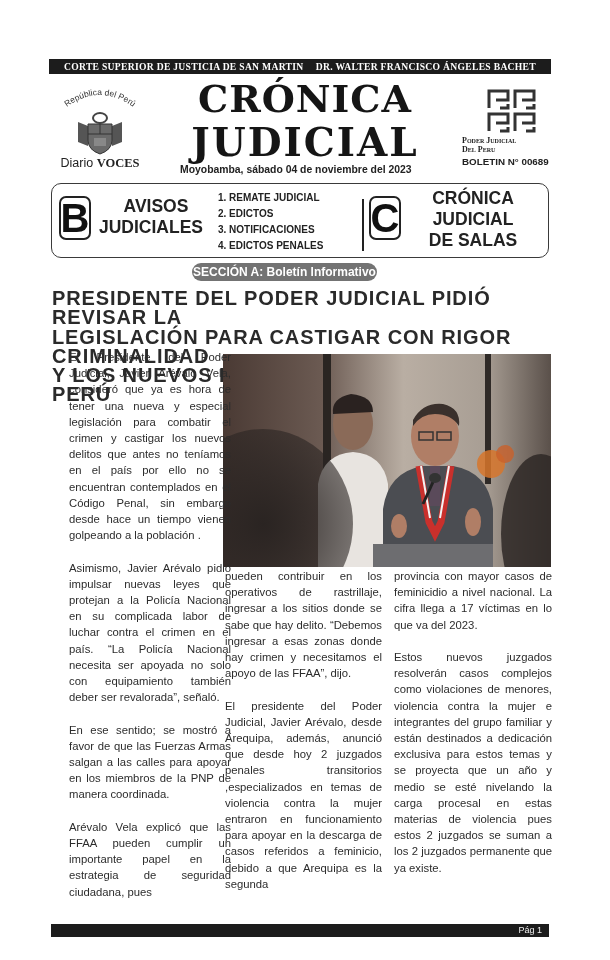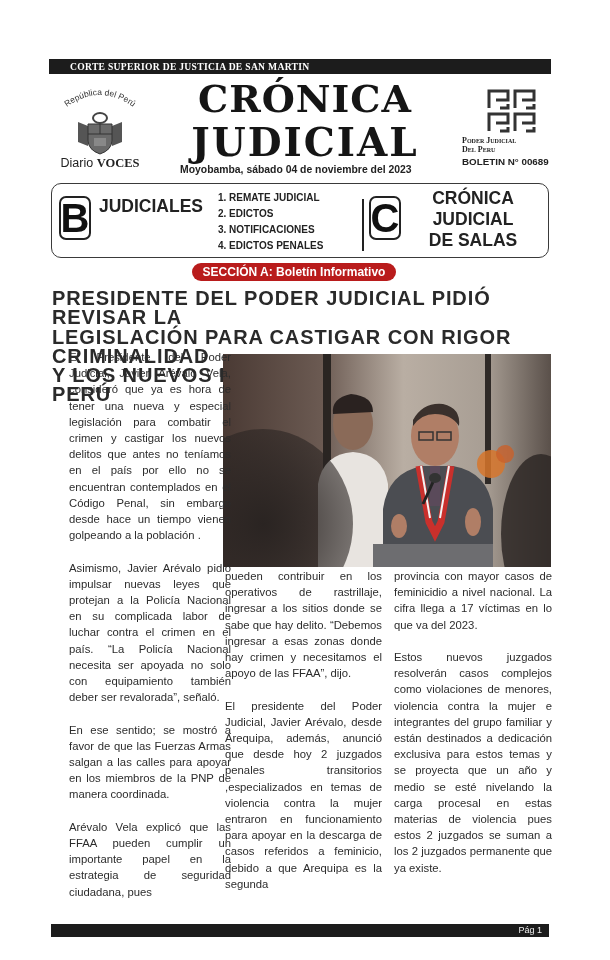--- a/index.html
+++ b/index.html
@@ -1,20 +1,20 @@
 <!DOCTYPE html>
 <html><head>
 <meta charset="utf-8">
 <style>
   html, body { margin:0; padding:0; background:#ffffff; }
   body { width:610px; height:960px; position:relative; overflow:hidden; font-family:"Liberation Sans", sans-serif; color:#2a2a2a; }
   .abs { position:absolute; }
 
   
-  .topbar { left:49px; top:59px; width:502px; height:15px; background:#1c1c1c; color:#fff; font-family:"Liberation Serif", serif; font-weight:bold; font-size:9.6px; letter-spacing:0.3px; display:flex; justify-content:space-between; align-items:center; padding:0 21px; box-sizing:border-box; }
+  .topbar { left:49px; top:59px; width:502px; height:15px; background:#1c1c1c; color:#fff; font-family:"Liberation Serif", serif; font-weight:bold; font-size:9.6px; letter-spacing:0.3px; display:flex; justify-content:space-between; align-items:center; padding:0 15px; box-sizing:border-box; }
 
   
   .left-logo { left:54px; top:86px; width:92px; height:90px; text-align:center; }
   .rep-arc { width:86px; height:26px; display:block; margin:0 auto; }
   .shield { margin:0 auto; display:block; }
   .diario { font-size:12.5px; color:#222; margin-top:0px; white-space:nowrap; }
   .diario b { font-family:"Liberation Serif", serif; font-weight:bold; }
 
   .title1 { left:180px; top:78px; width:250px; text-align:center; font-family:"DejaVu Serif", serif; font-weight:900; font-size:38px; line-height:42px; color:#151515; letter-spacing:1px; }
   .title2 { left:180px; top:121px; width:250px; text-align:center; font-family:"DejaVu Serif", serif; font-weight:900; font-size:39px; line-height:42px; color:#151515; letter-spacing:2px; }
@@ -30,21 +30,21 @@
   .letterbox { width:32px; height:44px; border:2px solid #222; border-radius:7px; box-sizing:border-box; display:flex; align-items:center; justify-content:center; font-weight:900; font-size:40px; color:#111; font-family:"Liberation Sans", sans-serif; }
   .bbox { left:59px; top:196px; }
   .cbox { left:369px; top:196px; }
   .avisos { left:86px; top:196px; width:140px; text-align:center; font-weight:bold; font-size:17.5px; line-height:21px; color:#222; }
   .avisos .l2 { margin-left:-10px; }
   .list { left:218px; top:190px; font-weight:bold; font-size:10px; line-height:16px; color:#222; }
   .vbar { left:362px; top:199px; width:2px; height:52px; background:#222; }
   .cronsalas { left:408px; top:188px; width:130px; text-align:center; font-weight:bold; font-size:17.5px; line-height:21px; color:#222; }
 
   
-  .pill { left:192px; top:263px; width:204px; height:18px; background:#b91c1c; color:#fff; border-radius:9px; text-align:center; font-weight:bold; font-size:12px; line-height:18px; }
+  .pill { left:192px; top:263px; width:185px; height:18px; background:#737373; color:#fff; border-radius:9px; text-align:center; font-weight:bold; font-size:12px; line-height:18px; }
 
   
   .headline { left:52px; top:289px; width:520px; font-weight:bold; font-size:20px; line-height:19.3px; letter-spacing:0.9px; color:#2a2a2a; }
 
   
   .photo { left:223px; top:354px; width:328px; height:213px; overflow:hidden; background:#3a3230; }
 
   
   .col { font-size:11.3px; line-height:16.2px; color:#2c2c2c; text-align:justify; hyphens:manual; }
   .col p { margin:0 0 16.2px 0; }
@@ -53,20 +53,21 @@
   .col3 { left:394px; top:568px; width:158px; }
 
   
   .footbar { left:51px; top:924px; width:498px; height:13px; background:#1c1c1c; color:#eee; font-size:9px; line-height:13px; text-align:right; padding-right:7px; box-sizing:border-box; }
 </style>
 </head>
 <body>
 
 <div class="abs topbar">
   <span>CORTE SUPERIOR DE JUSTICIA DE SAN MARTIN</span>
+  <span>DR. WALTER FRANCISCO ÁNGELES BACHET</span>
 </div>
 
 <div class="abs left-logo">
   <svg class="rep-arc" viewBox="0 0 86 26">
     <defs>
         <path id="arcp" d="M6,24 Q43,-6 80,24"></path>
       </defs>
     <text font-family="Liberation Sans, sans-serif" font-size="8.5" fill="#333"><textPath href="#arcp" startOffset="50%" text-anchor="middle">República del Perú</textPath></text>
   </svg>
   <svg class="shield" width="52" height="44" viewBox="0 0 52 44">
@@ -102,20 +103,21 @@
     </g>
   </svg>
   <div class="pj-name">Poder Judicial</div>
   <div class="pj-name">Del Peru</div>
   <div class="boletin">BOLETIN N° 00689</div>
 </div>
 
 <div class="abs secbox"></div>
 <div class="abs letterbox bbox">B</div>
 <div class="abs avisos">
+  <div>AVISOS</div>
   <div class="l2">JUDICIALES</div>
 </div>
 <div class="abs list">
   <div>1. REMATE JUDICIAL</div>
   <div>2. EDICTOS</div>
   <div>3. NOTIFICACIONES</div>
   <div>4. EDICTOS PENALES</div>
 </div>
 <div class="abs vbar"></div>
 <div class="abs letterbox cbox">C</div>

